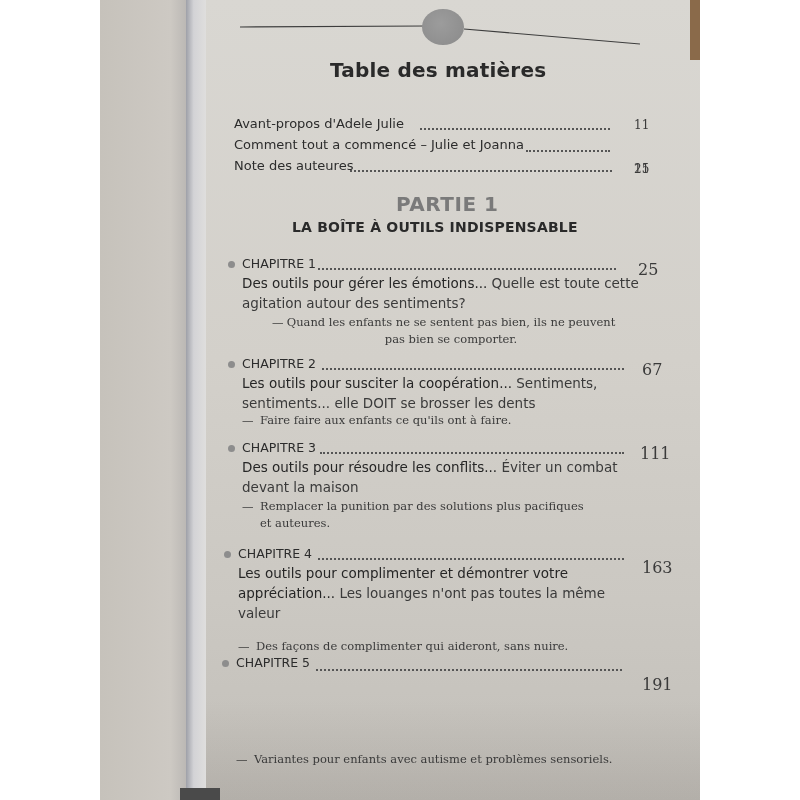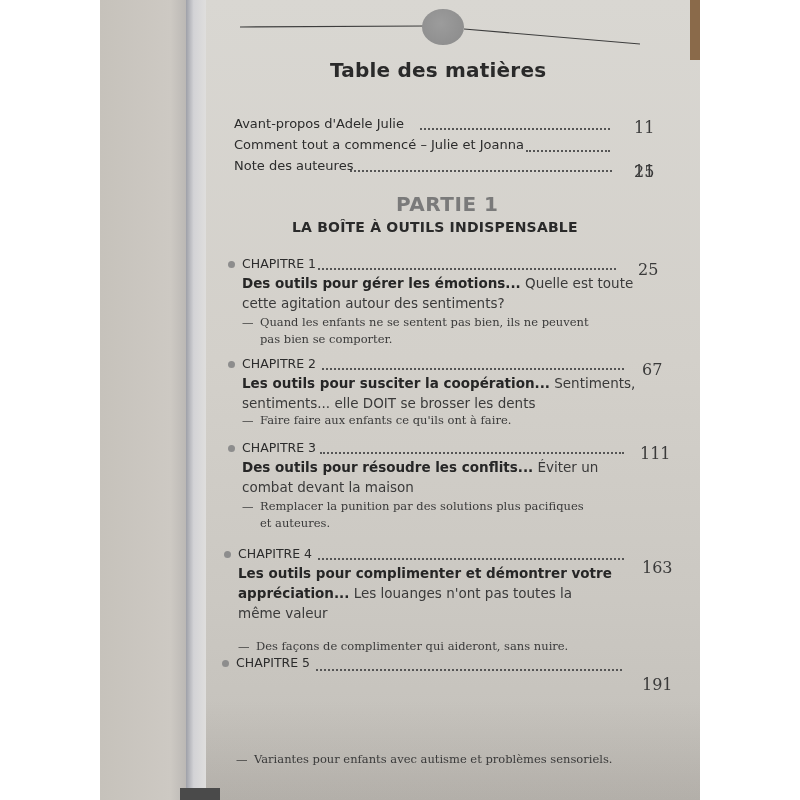--- a/index.html
+++ b/index.html
@@ -21,32 +21,32 @@
     .ornament-line { position: absolute; left: 240px; top: 0; width: 400px; height: 50px; }
     .ornament-dot { position: absolute; left: 422px; top: 9px; width: 42px; height: 36px; border-radius: 50%;
       background: radial-gradient(circle at 45% 40%, #9c9c9c, #8a8a8a); }
 
     .title { position: absolute; left: 330px; top: 58px; font-size: 20px; font-weight: bold; color: #2a2a2a;
       letter-spacing: 0.2px; }
 
     .front-item { position: absolute; left: 234px; width: 420px; height: 22px; color: #2c2c2c; font-size: 13px; }
     .front-item .label { position: absolute; left: 0; top: 0; white-space: nowrap; background: transparent; }
     .leader { position: absolute; top: 12px; height: 2px; border-bottom: 2px dotted #555; }
-    .pagenum { position: absolute; font-family: "DejaVu Serif", serif; font-size: 16px; color: #3a3a3a; }
+    .pagenum { position: absolute; font-family: "DejaVu Serif", serif; font-size: 12px; color: #3a3a3a; }
 
     .part-num { position: absolute; left: 396px; top: 192px; font-size: 20px; font-weight: bold; color: #7a7a7a; letter-spacing: 0.5px; }
     .part-title { position: absolute; left: 292px; top: 219px; font-size: 14px; font-weight: bold; color: #2a2a2a; letter-spacing: 0.2px; }
 
     .chapter { position: absolute; left: 228px; width: 440px; color: #2c2c2c; }
     .chapter .bullet { position: absolute; left: 0; top: 5px; width: 7px; height: 7px; border-radius: 50%; background: #8d8d8d; }
     .chapter .chap-label { position: absolute; left: 14px; top: 0; font-size: 12.5px; white-space: nowrap; }
     .chapter .chap-leader { position: absolute; top: 12px; height: 2px; border-bottom: 2px dotted #555; }
     .chapter .chap-page { position: absolute; top: 4px; font-family: "DejaVu Serif", serif; font-size: 16px; color: #3a3a3a; }
     .chapter .chap-title { position: absolute; left: 14px; top: 17px; width: 400px; font-size: 13.5px; line-height: 20px; color: #262626; }
-    .chapter .chap-title b { font-weight: bold; }
+    .chapter .chap-title b { font-weight: normal; }
     .chapter .chap-title .sub { font-weight: normal; color: #3a3a3a; }
     .chapter .chap-desc { position: absolute; left: 14px; width: 400px; font-family: "DejaVu Serif", serif; font-size: 11.5px; line-height: 17px; color: #3a3a3a; }
     .chapter .chap-desc .dash { display: inline-block; width: 18px; }
     .chapter .chap-desc .cont { padding-left: 18px; display: block; }
   </style>
 </head>
 <body>
 
 <div class="photo"></div>
 <div class="prev-page"></div>
@@ -82,21 +82,21 @@
 
 <div class="part-num">PARTIE 1</div>
 <div class="part-title">LA BOÎTE À OUTILS INDISPENSABLE</div>
 
 <div class="chapter" style="top:256px; height:90px;">
   <span class="bullet"></span>
   <span class="chap-label">CHAPITRE 1</span>
   <span class="chap-leader" style="left:90px; width:298px;"></span>
   <span class="chap-page" style="left:410px;">25</span>
   <div class="chap-title"><b>Des outils pour gérer les émotions...</b><span class="sub"> Quelle est toute cette agitation autour des sentiments?</span></div>
-  <div class="chap-desc" style="top:58px;"><span class="dash">—</span><span>Quand les enfants ne se sentent pas bien, ils ne peuvent</span><span class="cont">pas bien se comporter.</span></div>
+  <div class="chap-desc" style="top:58px;text-align:center;"><span class="dash">—</span><span>Quand les enfants ne se sentent pas bien, ils ne peuvent</span><span class="cont">pas bien se comporter.</span></div>
 </div>
 
 <div class="chapter" style="top:356px; height:80px;">
   <span class="bullet"></span>
   <span class="chap-label">CHAPITRE 2</span>
   <span class="chap-leader" style="left:94px; width:302px;"></span>
   <span class="chap-page" style="left:414px;">67</span>
   <div class="chap-title"><b>Les outils pour susciter la coopération...</b><span class="sub"> Sentiments, sentiments... elle DOIT se brosser les dents</span></div>
   <div class="chap-desc" style="top:56px;"><span class="dash">—</span><span>Faire faire aux enfants ce qu'ils ont à faire.</span></div>
 </div>

